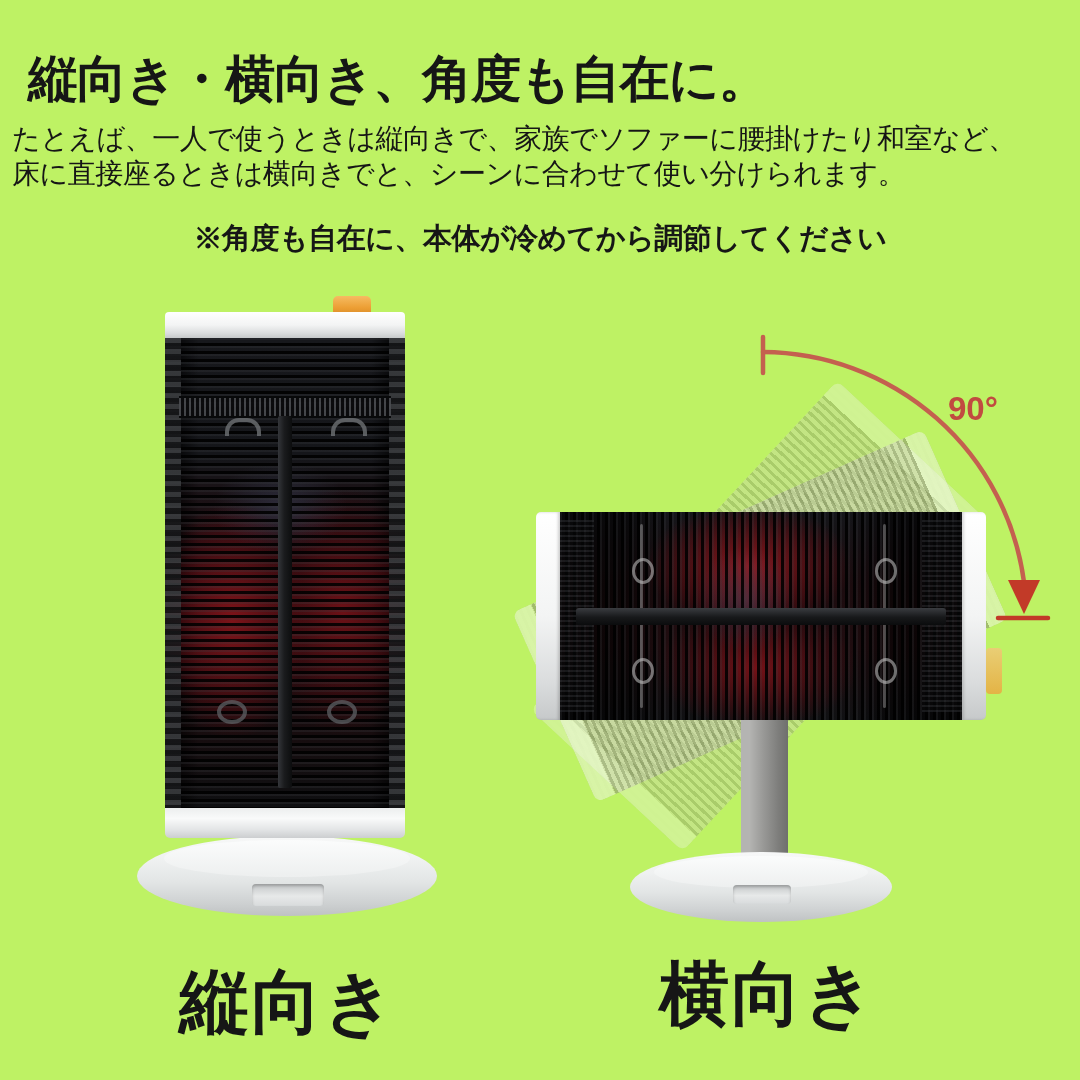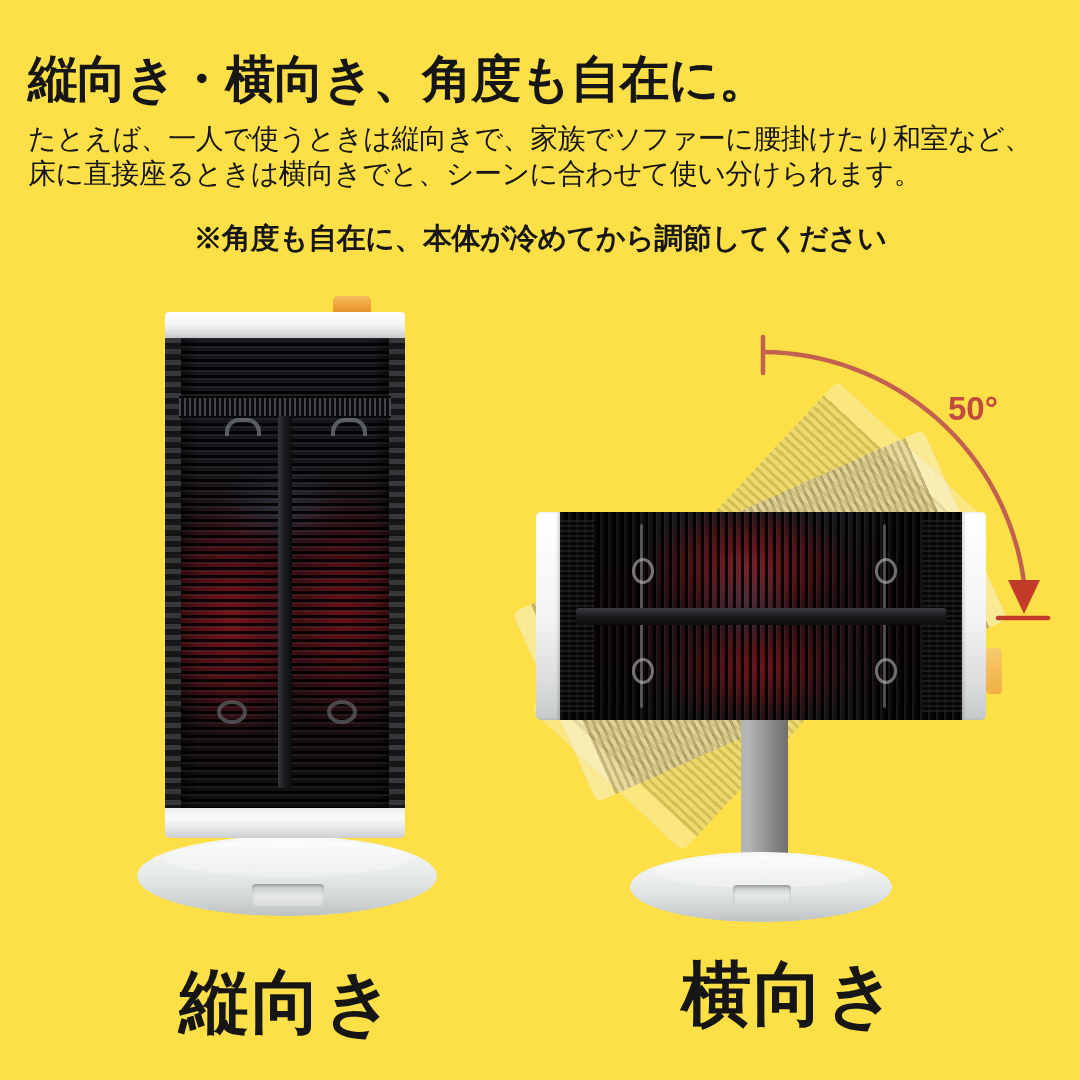--- a/index.html
+++ b/index.html
@@ -1,29 +1,29 @@
 <!DOCTYPE html>
 <html><head>
 <meta charset="utf-8">
 <style>
   html,body{margin:0;padding:0;background:#fff;}
-  #canvas{position:relative;width:1080px;height:1080px;background:#fde047;overflow:hidden;
+  #canvas{position:relative;width:1080px;height:1080px;background:#bef264;overflow:hidden;
           font-family:"Liberation Sans",sans-serif;color:#161616;}
 
   
   .title{position:absolute;left:28px;top:12px;font-size:50px;font-weight:bold;
          letter-spacing:-1px;white-space:nowrap;}
-  .desc{position:absolute;left:28px;top:93px;width:1040px;font-size:28px;line-height:35px;
+  .desc{position:absolute;left:12px;top:93px;width:1040px;font-size:28px;line-height:35px;
         letter-spacing:-0.5px;white-space:pre-line;}
   .note{position:absolute;left:0;right:0;top:190px;text-align:center;font-size:29px;
         font-weight:bold;letter-spacing:-0.5px;}
   .fig-label{position:absolute;top:948px;width:320px;text-align:center;font-size:70px;
              font-weight:bold;letter-spacing:2px;}
   #label-v{left:128px;margin-top:8px;}
-  #label-h{left:630px;}
+  #label-h{left:608px;}
   .deg-label{position:absolute;left:948px;top:390px;font-size:33px;font-weight:bold;
              color:#c14b40;z-index:6;}
 
   
   .base{position:absolute;border-radius:50%;z-index:3;
         background:linear-gradient(180deg,#f7f8f8 0%,#eff1f1 30%,#e2e5e5 58%,#cdd0d1 85%,#bfc2c3 100%);}
   .base::before{content:"";position:absolute;left:9%;top:5%;width:82%;height:46%;border-radius:50%;
         background:linear-gradient(180deg,#fbfcfc,#edefef);}
   .panel{position:absolute;border-radius:4px;
         background:linear-gradient(180deg,#c3c6c7,#e7e9e9 55%,#d8dbdc);
@@ -154,19 +154,19 @@
       <div id="h-divider"></div>
       <div id="h-capr" class="cap"></div>
     </div>
 
     <svg id="arc-svg" viewBox="0 0 1080 1080">
       <path d="M 763 337 L 763 373" stroke="#c4604f" stroke-width="4.5" stroke-linecap="round" fill="none"></path>
       <path d="M 763 352 A 265 265 0 0 1 1024 582" stroke="#c4604f" stroke-width="4.5" fill="none" stroke-linecap="round"></path>
       <polygon points="1008,580 1040,580 1024,614" fill="#c23a28"></polygon>
       <path d="M 998 618 L 1048 618" stroke="#c23a28" stroke-width="4.5" stroke-linecap="round"></path>
     </svg>
-    <div class="deg-label">50°</div>
+    <div class="deg-label">90°</div>
   </div>
 
   <div class="fig-label" id="label-v">縦向き</div>
   <div class="fig-label" id="label-h">横向き</div>
 
 </div>
 
 </body></html>

